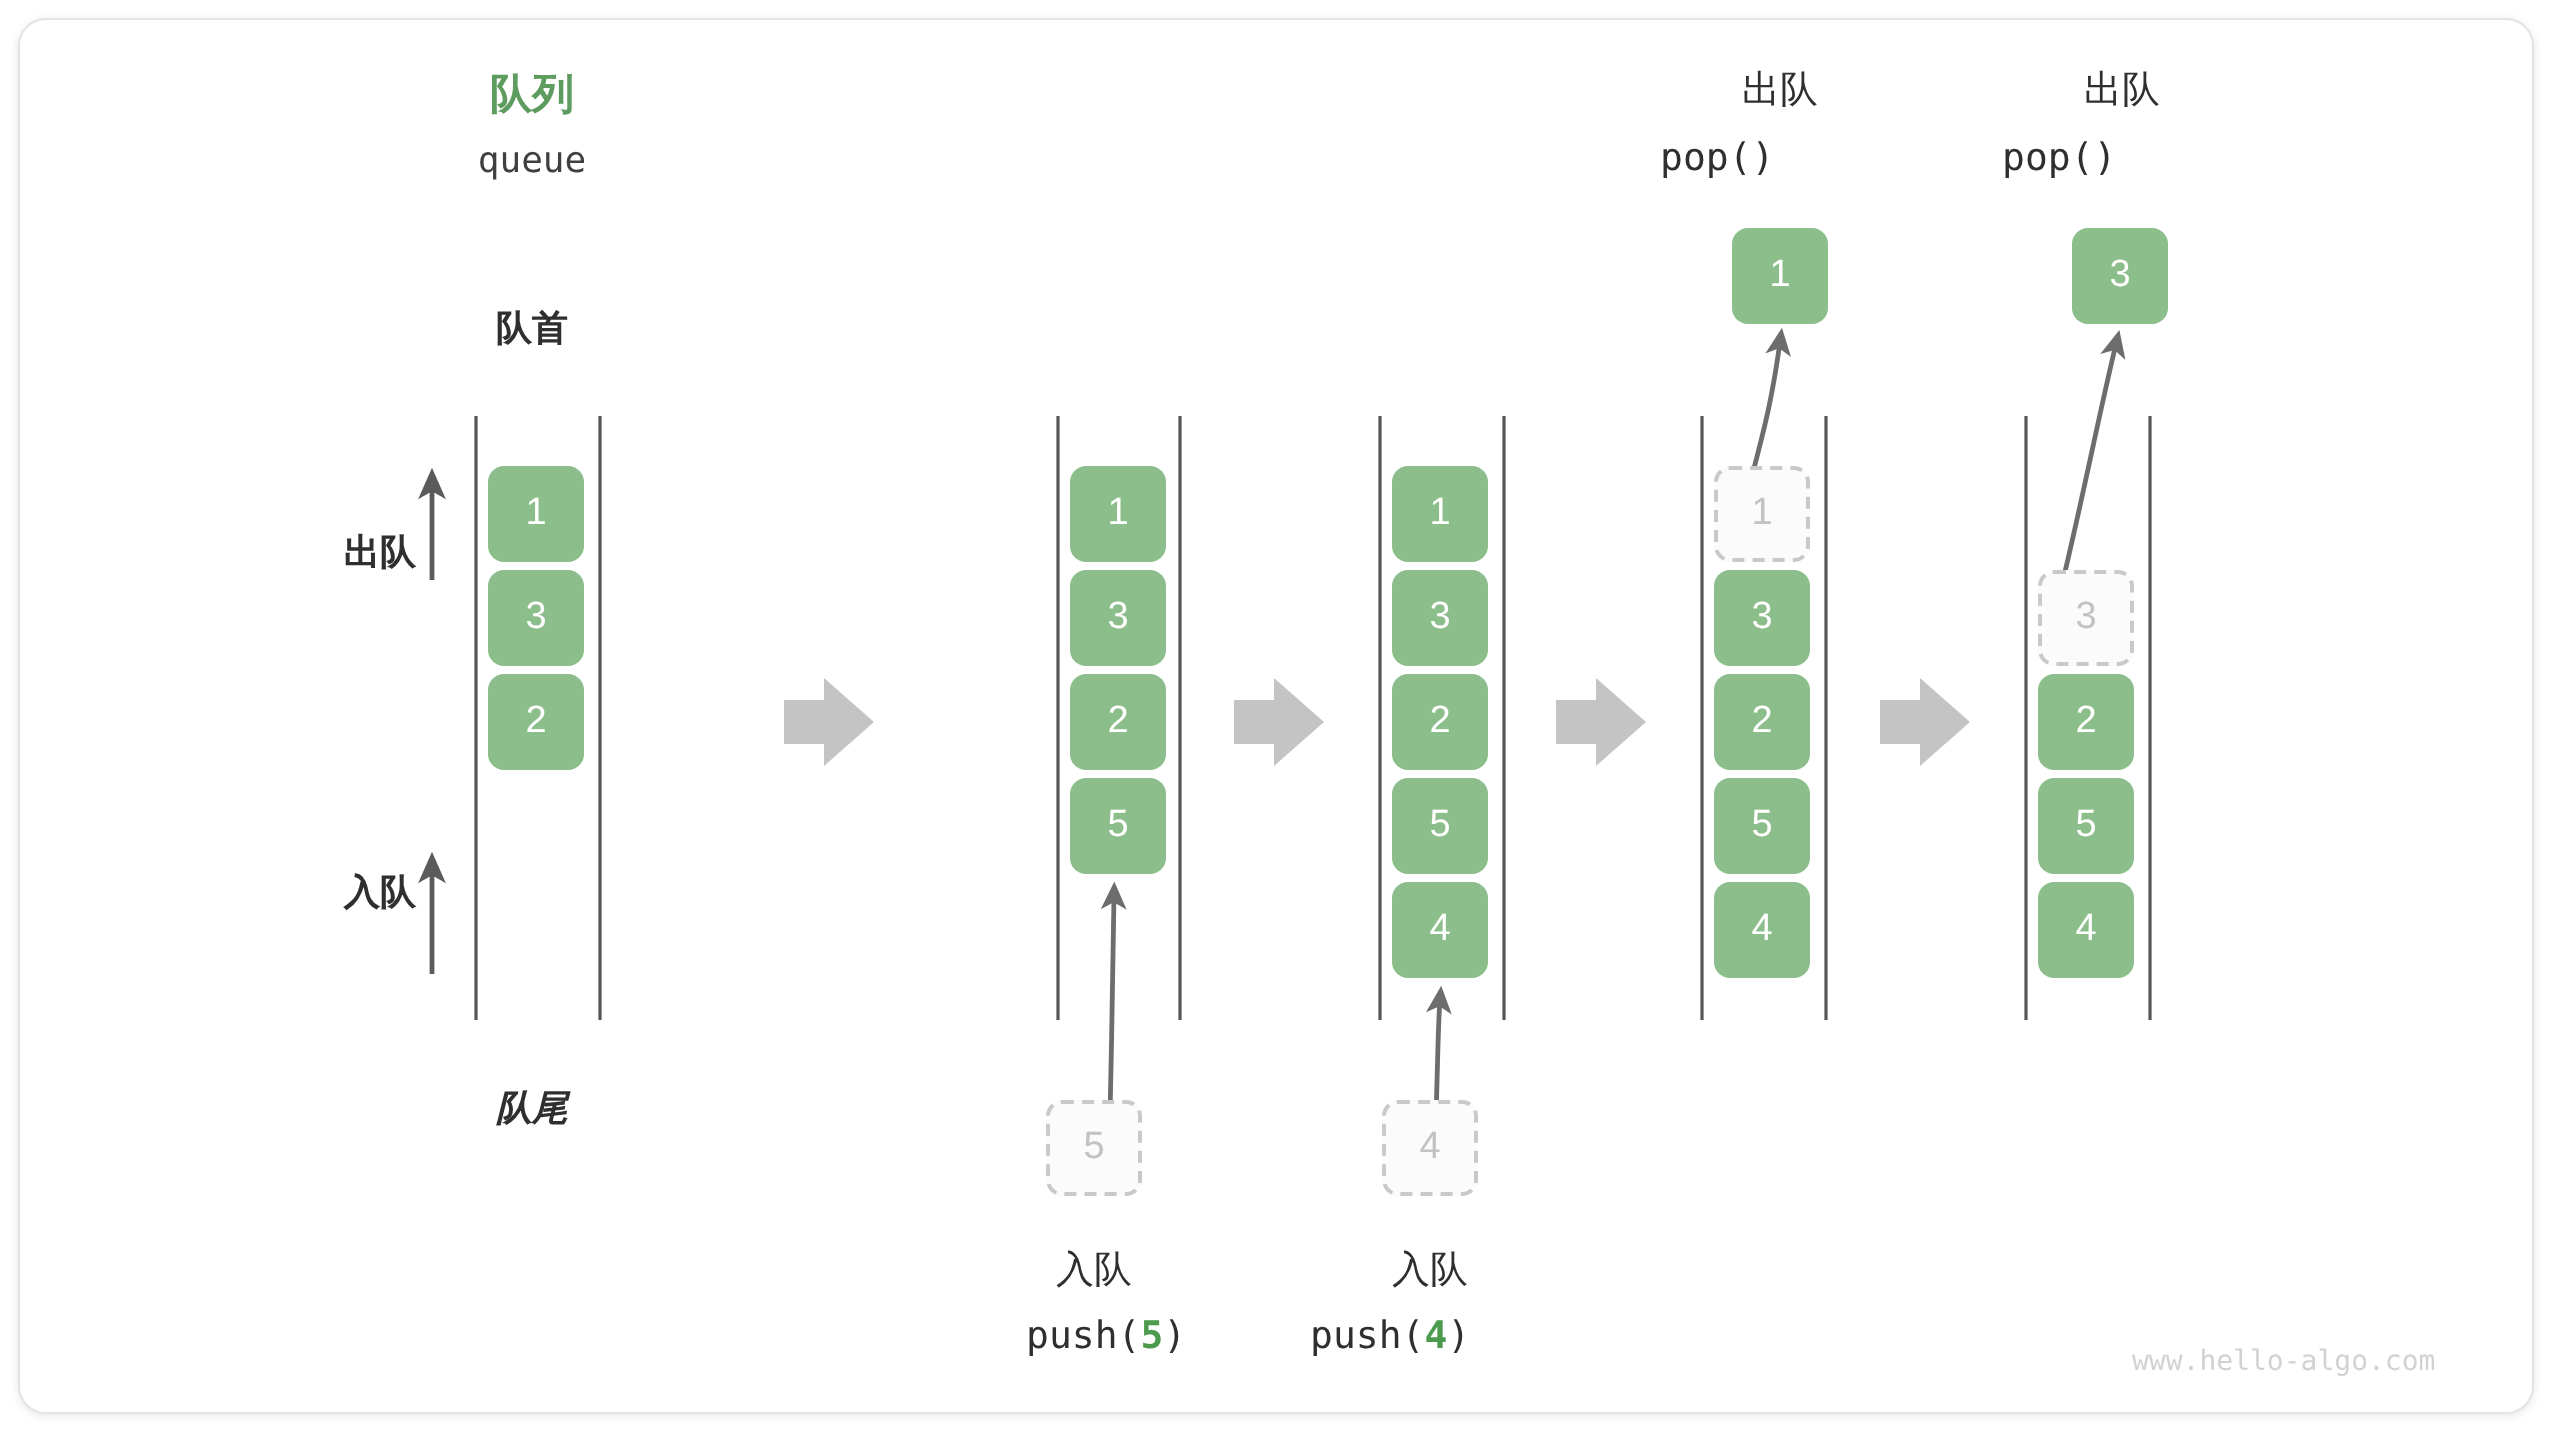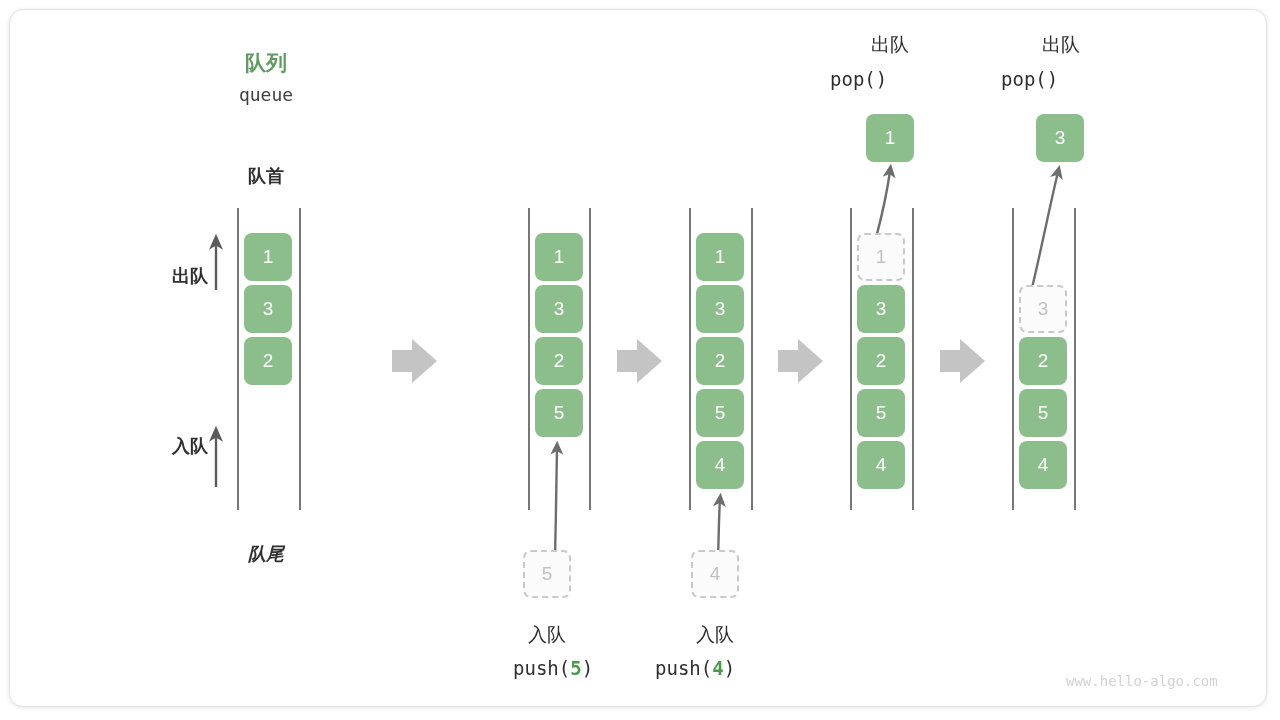--- a/index.html
+++ b/index.html
@@ -169,24 +169,24 @@
 
     <g>
       <path d="M876,238 C882,215 886,200 890,171" stroke="#6d6d6d" stroke-width="2.4" fill="none" marker-end="url(#thinArrow)"></path>
     </g>
 
     <g>
       <path d="M1032,288 C1042,246 1050,205 1058,172" stroke="#6d6d6d" stroke-width="2.4" fill="none" marker-end="url(#thinArrow)"></path>
     </g>
   </svg>
 
-  <div class="abs title-cn" style="left:206px; top:33px; width:120px;margin-top:16px;">队列</div>
-  <div class="abs title-en" style="left:206px; top:70px; width:120px;margin-top:14px;">queue</div>
-
-  <div class="abs label-bold" style="left:206px; top:164px; width:120px;">队首</div>
+  <div class="abs title-cn" style="left:206px; top:33px; width:120px;">队列</div>
+  <div class="abs title-en" style="left:206px; top:70px; width:120px;">queue</div>
+
+  <div class="abs label-bold" style="left:206px; top:152px; width:120px;">队首</div>
   <div class="abs label-bold" style="left:206px; top:542px; width:120px;font-style:italic;">队尾</div>
 
   <div class="abs label-bold" style="left:142px; top:264px; width:66px; text-align:right;">出队</div>
   <div class="abs label-bold" style="left:142px; top:434px; width:66px; text-align:right;">入队</div>
 
   <div>
     <div class="cell" style="left:244px; top:233px;">1</div>
     <div class="cell" style="left:244px; top:285px;">3</div>
     <div class="cell" style="left:244px; top:337px;">2</div>
   </div>

